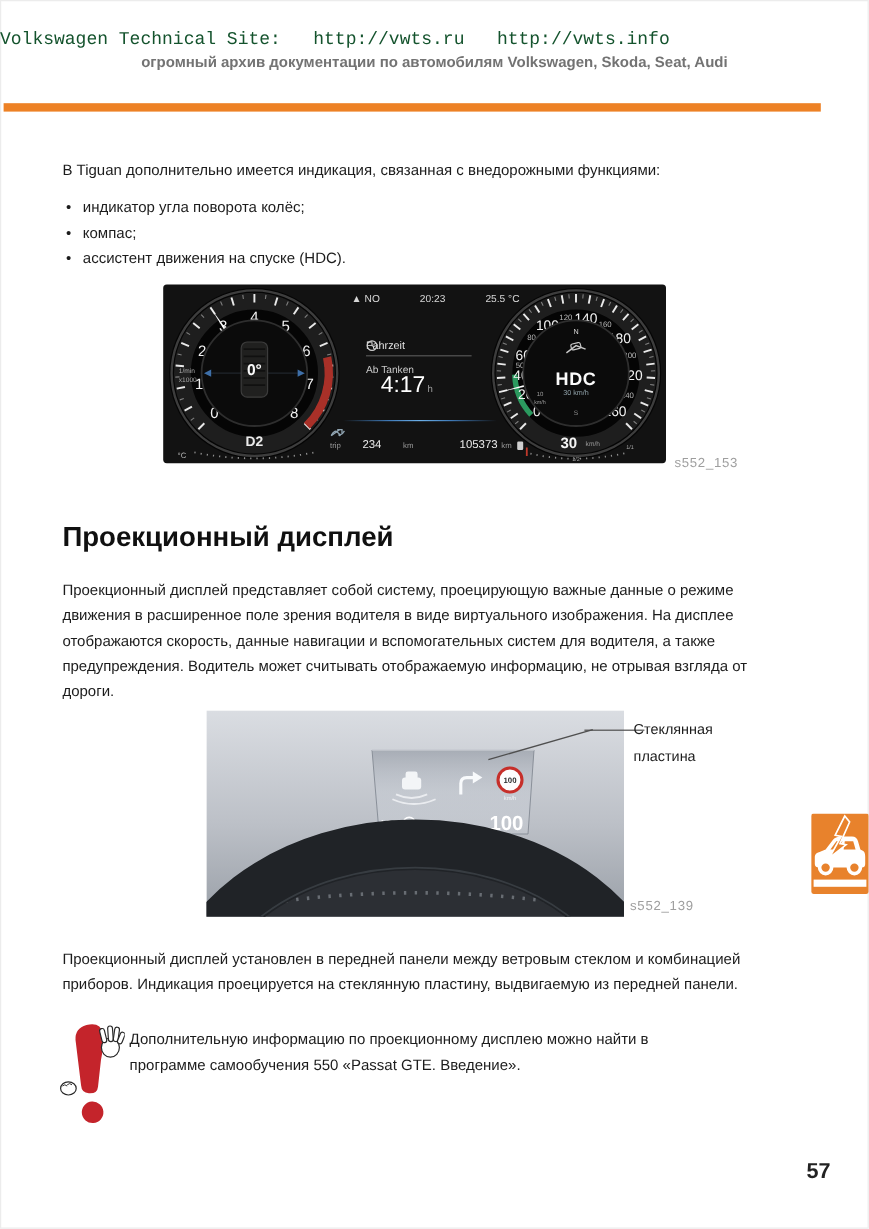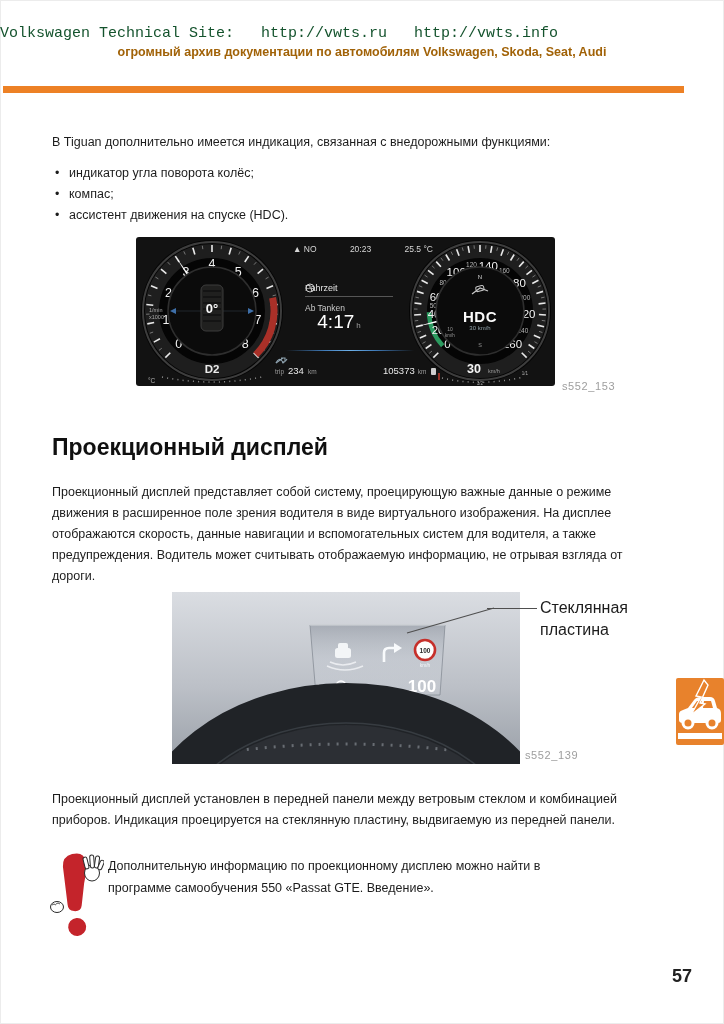--- a/index.html
+++ b/index.html
@@ -1,47 +1,47 @@
 <!DOCTYPE html>
 <html><head>
 <meta charset="utf-8">
 <style>
   html,body{margin:0;padding:0;}
   body{width:724px;height:1024px;position:relative;background:#fff;overflow:hidden;
        font-family:"Liberation Sans","DejaVu Sans",sans-serif;color:#1c1c1c;
        box-shadow:inset 0 0 0 1px #ececec;}
   .abs{position:absolute;}
   .hdr-title{left:0;right:0;top:25px;text-align:left;font-size:15px;color:#14532d;white-space:pre;font-family:Liberation Mono, monospace;}
-  .hdr-sub{left:0;right:0;top:45px;text-align:center;font-size:12.5px;font-weight:700;color:#a16207;}
+  .hdr-sub{left:0;right:0;top:45px;text-align:center;font-size:12.5px;font-weight:700;color:#737373;}
   .rule{left:3px;top:86px;width:681px;height:7px;background:#ED8125;}
   .lead{left:52px;top:135px;font-size:12.5px;}
   ul.bullets{left:54px;top:163px;margin:0;padding:0;list-style:none;}
   ul.bullets li{position:relative;padding-left:15px;line-height:21px;font-size:12.5px;}
   ul.bullets li::before{content:'•';position:absolute;left:1px;top:0;}
   .cluster{left:136px;top:237px;width:419px;height:149px;background:#121212;border-radius:3px;}
   .cluster svg{position:absolute;left:0;top:0;}
   .cluster svg text{font-family:"Liberation Sans","DejaVu Sans",sans-serif;}
   .c-top{left:157px;top:7px;width:140px;display:flex;justify-content:space-between;font-size:8.5px;color:#d6d6d6;gap:10px;}
   .c-r1{left:169px;top:46px;width:88px;display:flex;justify-content:space-between;align-items:center;
         border-bottom:1px solid #565656;padding-bottom:3px;font-size:9px;color:#e3e3e3;}
   .c-r2{left:169px;top:66px;font-size:8.5px;color:#c9c9c9;}
   .c-time{left:162px;top:74px;width:82px;text-align:center;color:#fff;font-size:19px;}
   .c-time .u{font-size:8px;color:#9f9f9f;margin-left:2px;}
   .c-blue{left:150px;top:113px;width:128px;height:1px;
           background:linear-gradient(90deg,rgba(40,90,150,0),#3f7ab8 30%,#6db0e8 50%,#3f7ab8 70%,rgba(40,90,150,0));}
   .c-icons{left:139px;top:118px;display:flex;gap:5px;}
-  .c-trip{left:139px;top:128px;display:flex;align-items:baseline;gap:4px;}
+  .c-trip{left:139px;top:128px;display:flex;align-items:baseline;gap:18px;}
   .c-odo{left:247px;top:128px;display:flex;align-items:baseline;gap:3px;}
   .sm{font-size:6.5px;color:#9a9a9a;} .md{font-size:9.5px;color:#eaeaea;}
   .caption{font-size:11px;color:#9e9e9e;letter-spacing:.6px;}
   .h1{left:52px;top:434px;font-size:23px;font-weight:700;color:#101010;text-align:right;}
   .p1{left:52px;top:482px;width:596px;font-size:12.5px;line-height:21px;}
   .hudbox{left:172px;top:592px;width:348px;height:172px;}
   .callout-line{left:487px;top:608px;width:50px;height:1px;background:#4f4f4f;}
-  .callout{left:540px;top:597px;width:92px;font-size:16px;line-height:22px;}
+  .callout{left:528px;top:597px;width:92px;font-size:12px;line-height:22px;}
   .cap1{left:562px;top:380px;text-align:center;} .cap2{left:525px;top:749px;}
   .p2{left:52px;top:789px;width:614px;font-size:12.5px;line-height:21px;}
   .note-txt{left:108px;top:855px;width:476px;font-size:12.5px;line-height:22px;}
   .pageno{left:672px;top:966px;font-size:18px;font-weight:700;color:#222;text-align:right;}
 </style>
 </head>
 <body>
 
 <div class="abs hdr-title">Volkswagen Technical Site:   http://vwts.ru   http://vwts.info</div>
 <div class="abs hdr-sub">огромный архив документации по автомобилям Volkswagen, Skoda, Seat, Audi</div>

